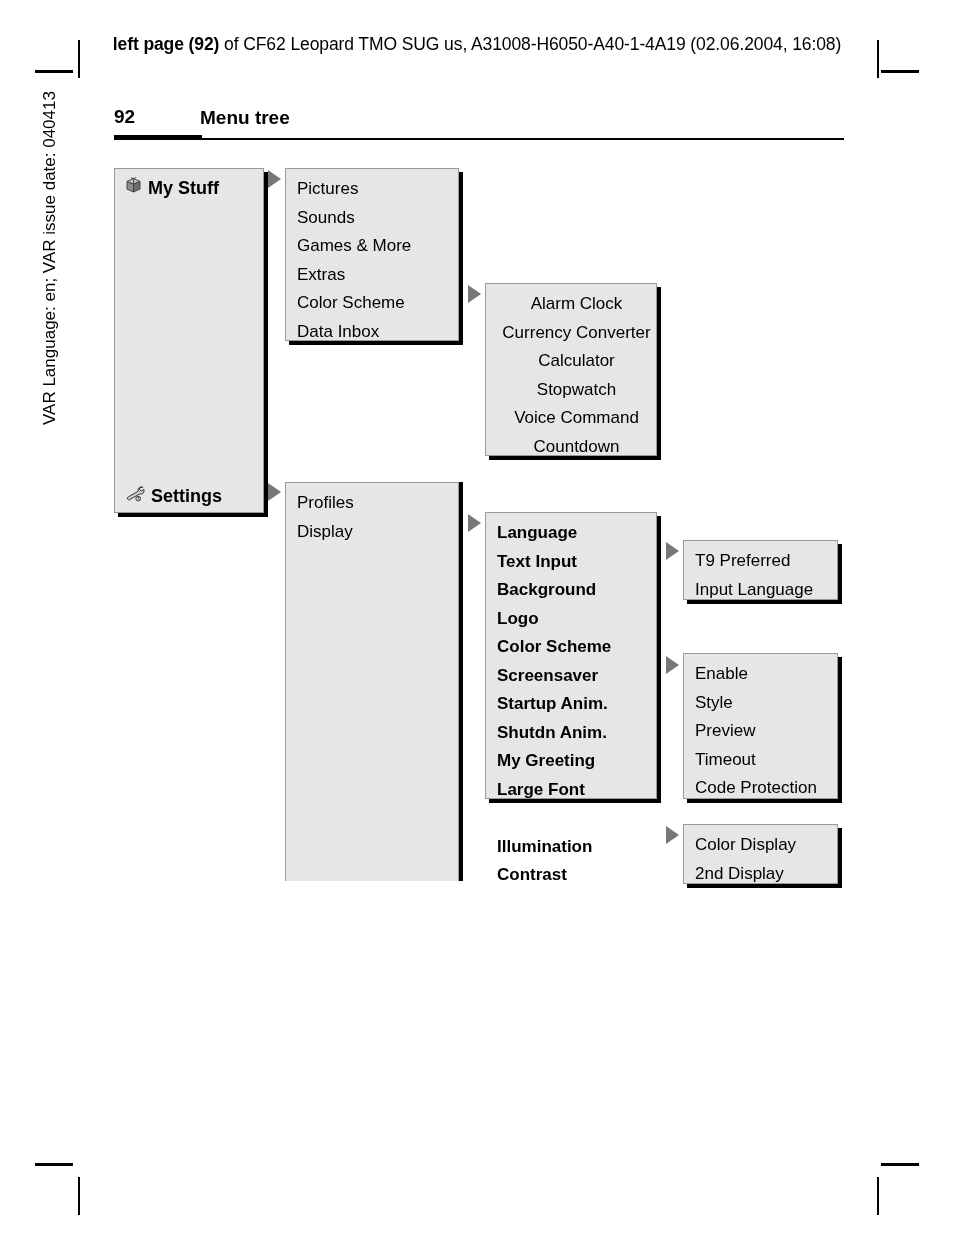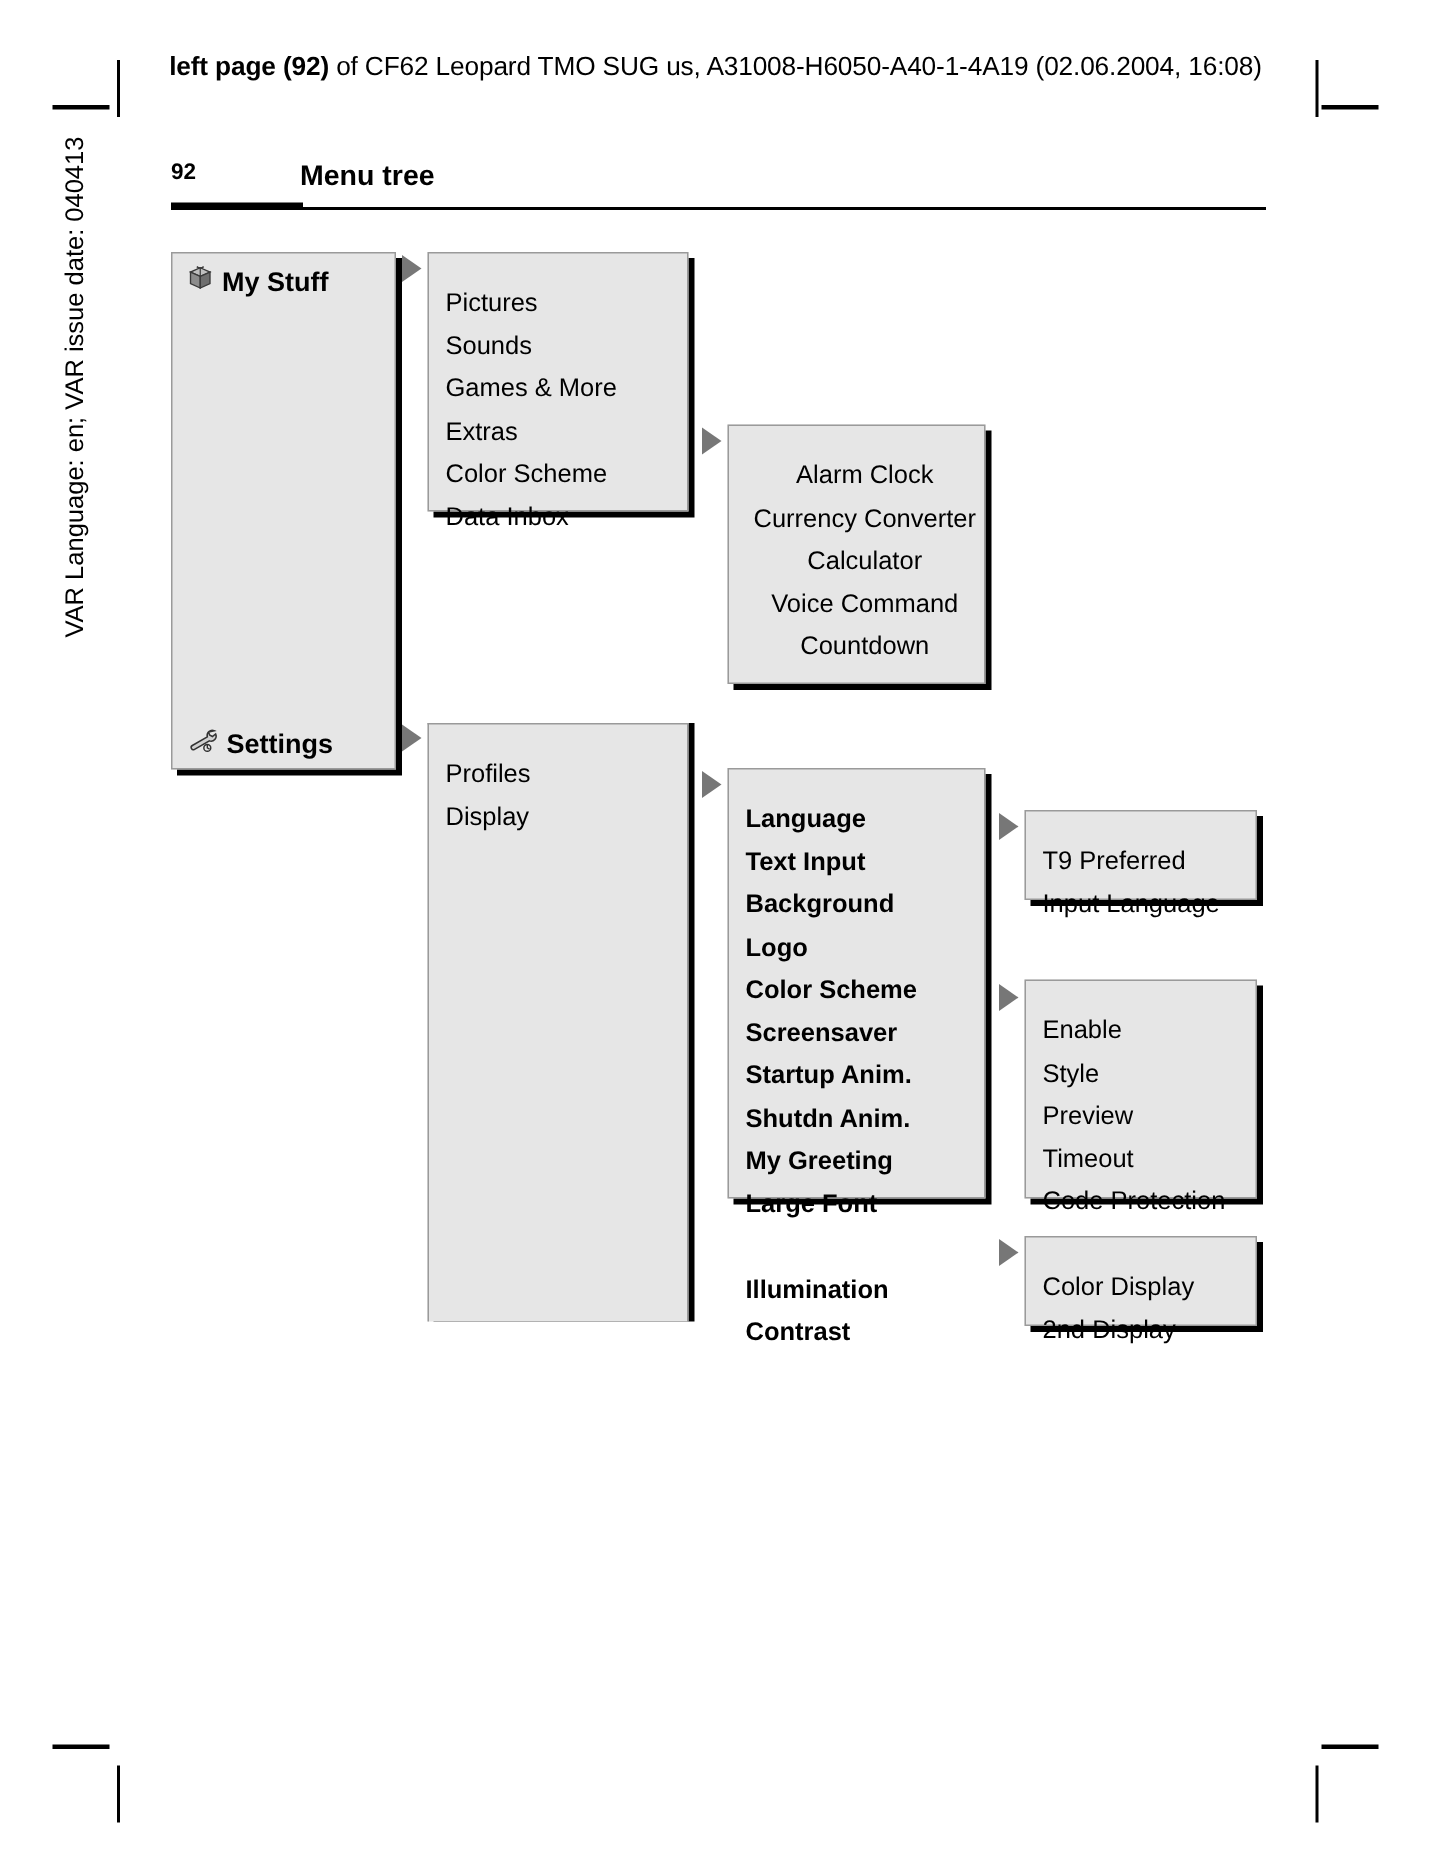--- a/index.html
+++ b/index.html
@@ -47,21 +47,21 @@
     transform: rotate(-90deg);
     transform-origin: center center;
     font-size: 17px;
     white-space: nowrap;
   }
 
   
   .page-num {
     position: absolute;
     left: 114px; top: 106px;
-    font-size: 15px;
+    font-size: 19px;
     font-weight: bold;
   }
   .page-title {
     position: absolute;
     left: 200px; top: 107px;
     font-size: 19px;
     font-weight: bold;
   }
   .rule-thick {
     position: absolute;
@@ -91,21 +91,21 @@
   .box-item {
     font-size: 17px;
     line-height: 28.5px;
     padding-left: 11px;
     white-space: nowrap;
   }
   .box-item.spacer {
     height: 28.5px;
     line-height: 28.5px;
   }
-  .box-pad-top { padding-top: 19px; }
+  .box-pad-top { padding-top: 6px; }
 
   
   .root-box {
     position: absolute;
     left: 114px;
     top: 168px;
     width: 150px;
     height: 345px;
     background: #e6e6e6;
     border: 1px solid #9a9a9a;
@@ -200,20 +200,21 @@
   </div>
 </div>
 
 <div class="arrow" style="left:468px; top:285px;"></div>
 
 <div class="box" style="left:485px; top:283px; width:172px; height:173px;text-align:center;">
   <div class="box-pad-top">
     <div class="box-item">Alarm Clock</div>
     <div class="box-item">Currency Converter</div>
     <div class="box-item">Calculator</div>
+    <div class="box-item">Stopwatch</div>
     <div class="box-item">Voice Command</div>
     <div class="box-item">Countdown</div>
   </div>
 </div>
 
 <div class="box no-bottom" style="left:285px; top:482px; width:174px; height:399px;">
   <div class="box-pad-top">
     <div class="box-item">Profiles</div>
     <div class="box-item">Display</div>
   </div>

